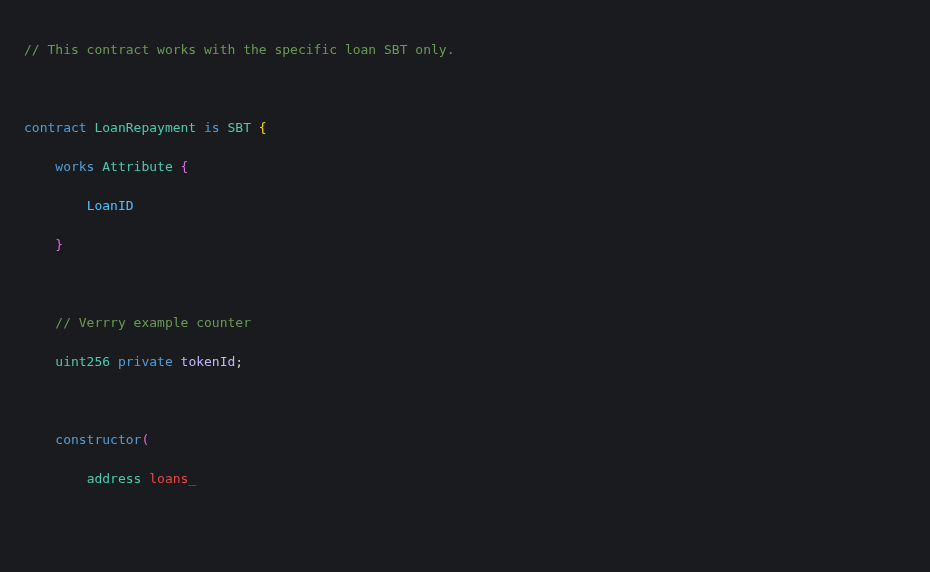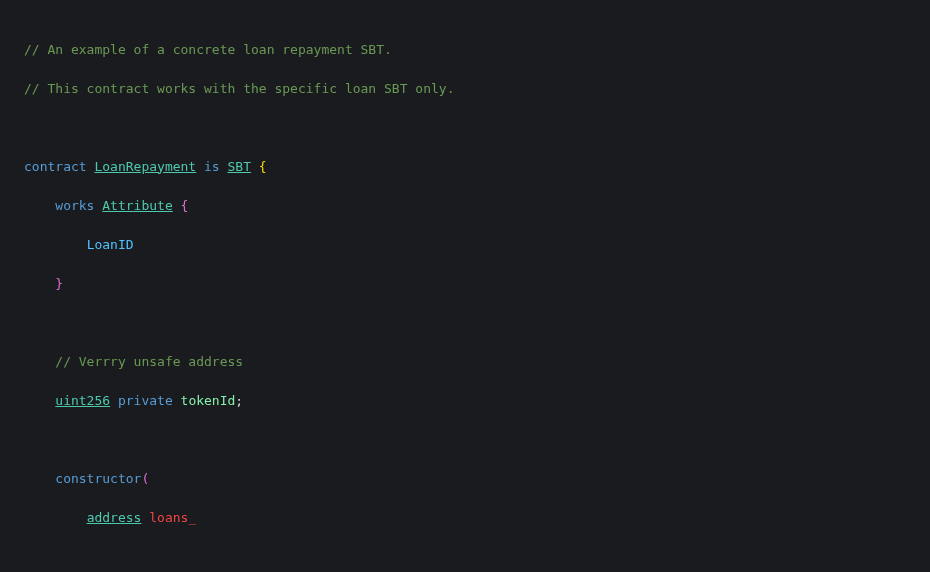--- a/index.html
+++ b/index.html
@@ -11,41 +11,40 @@
     color: #d4d4d4;
     padding: 20px;
     width: 930px;
     height: 572px;
     overflow: hidden;
   }
   .code-container { white-space: pre; }
   .line { position: relative; padding-left: 4px; }
   .comment { color: #6a9955; }
   .keyword { color: #569cd6; margin-top: 44px; }
-  .type { color: #4ec9b0; text-decoration: underline; }
+  .type { color: #4ec9b0; }
   .param { color: #ef4444; }
-  .var { color: #86efac; }
+  .var { color: #c4b5fd; }
   .punct { color: #d4d4d4; }
   .brace-yellow { color: #ffd700; }
   .brace-pink { color: #da70d6; }
   .enum-member { color: #4fc1ff; margin-top: 16px; }
 </style>
 </head>
 <body>
 
 <div class="code-container">
-<div class="line"><span class="comment">// An example of a concrete loan repayment SBT.</span></div>
 <div class="line"><span class="comment">// This contract works with the specific loan SBT only.</span></div>
 <div class="line"> </div>
 <div class="line"><span class="keyword">contract</span> <span class="type">LoanRepayment</span> <span class="keyword">is</span> <span class="type">SBT</span> <span class="brace-yellow">{</span></div>
 <div class="line">    <span class="keyword">works</span> <span class="type">Attribute</span> <span class="brace-pink">{</span></div>
 <div class="line">        <span class="enum-member">LoanID</span></div>
 <div class="line">    <span class="brace-pink">}</span></div>
 <div class="line"> </div>
-<div class="line">    <span class="comment">// Verrry unsafe address</span></div>
+<div class="line">    <span class="comment">// Verrry example counter</span></div>
 <div class="line">    <span class="type">uint256</span> <span class="keyword">private</span> <span class="var">tokenId</span><span class="punct">;</span></div>
 <div class="line"> </div>
 <div class="line">    <span class="keyword">constructor</span><span class="brace-pink">(</span></div>
 <div class="line">        <span class="type">address</span> <span class="param">loans_</span></div>
 
 
 
 
 
 

